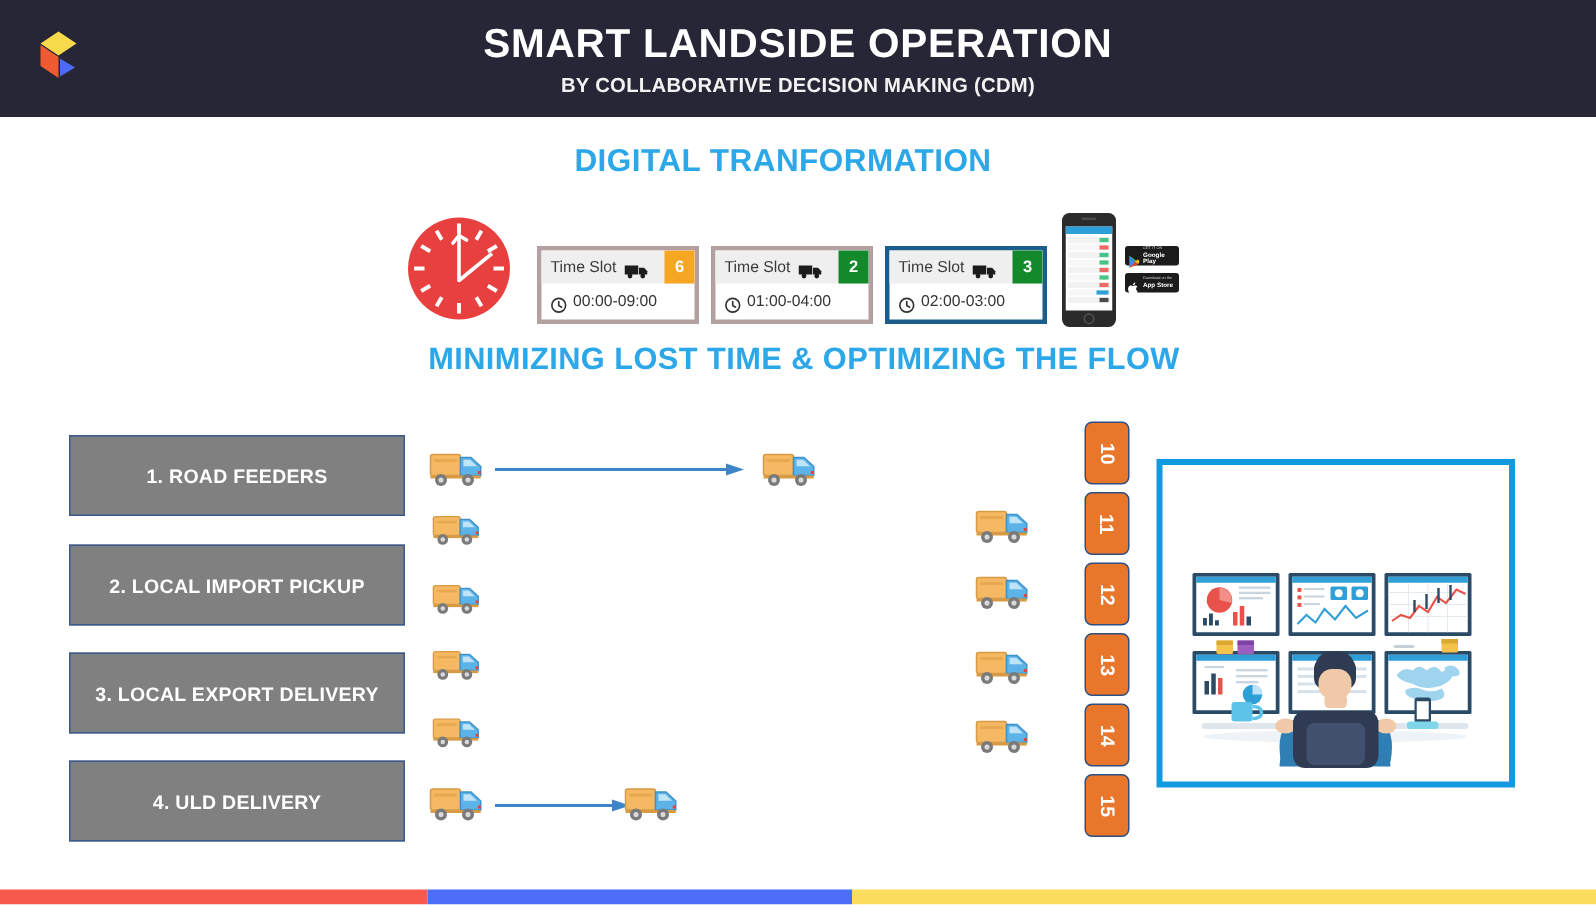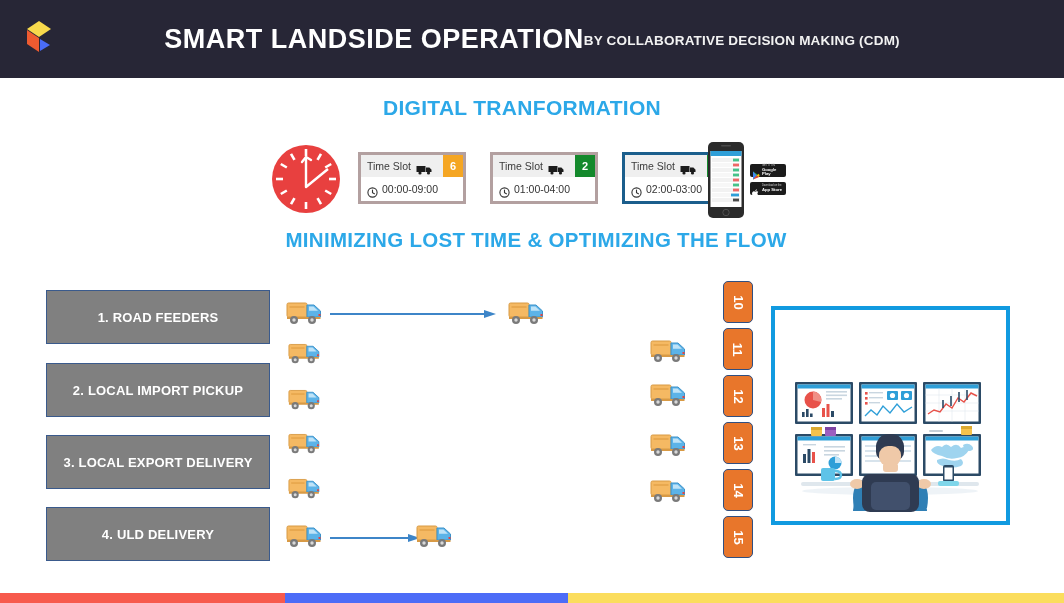--- a/index.html
+++ b/index.html
@@ -12,21 +12,21 @@
   #page { position: relative; width: 1064px; height: 603px; background: #ffffff; }
 
   
   #header {
     position: absolute; left: 0; top: 0; width: 1064px; height: 78px;
     background: #272636;
   }
   #logo { position: absolute; left: 18px; top: 18px; width: 42px; height: 42px; }
   #header-text {
     position: absolute; left: 0; top: 0; width: 1064px; height: 78px;
-    display: flex; align-items: center; justify-content: center;
+    display: flex; flex-direction: column; align-items: center; justify-content: center;
   }
   #title {
     color: #ffffff; font-size: 27px; font-weight: bold; letter-spacing: .5px;
     line-height: 32px; text-transform: uppercase;
   }
   #subtitle {
     color: #f2f2f2; font-size: 13.5px; font-weight: bold; letter-spacing: .2px;
     line-height: 18px; margin-top: 3px; text-transform: uppercase;
   }
 
@@ -35,21 +35,21 @@
     position: absolute; text-align: center; font-weight: bold;
     color: #2ca8e8; letter-spacing: .3px; text-transform: uppercase;
   }
   #heading-digital { left: 0; top: 96px; width: 1044px; font-size: 21px; }
   #heading-minimizing { left: 0; top: 228px; width: 1072px; font-size: 20.5px; }
 
   
   #clock { position: absolute; left: 270px; top: 143px; width: 72px; height: 72px; }
 
   
-  #slot-row { position: absolute; left: 358px; top: 152px; display: flex; gap: 24px; }
+  #slot-row { position: absolute; left: 358px; top: 164px; display: flex; gap: 8px; }
   .slot-card {
     width: 108px; height: 52px; background: #ffffff;
     display: flex; flex-direction: column;
   }
   .slot-card.border-mauve { border: 3px solid #b3a0a0; }
   .slot-card.border-blue { border: 3px solid #1b5e8c; }
   .slot-head {
     height: 22px; background: #efefef; display: flex; align-items: center;
     padding-left: 6px; gap: 5px;
   }

